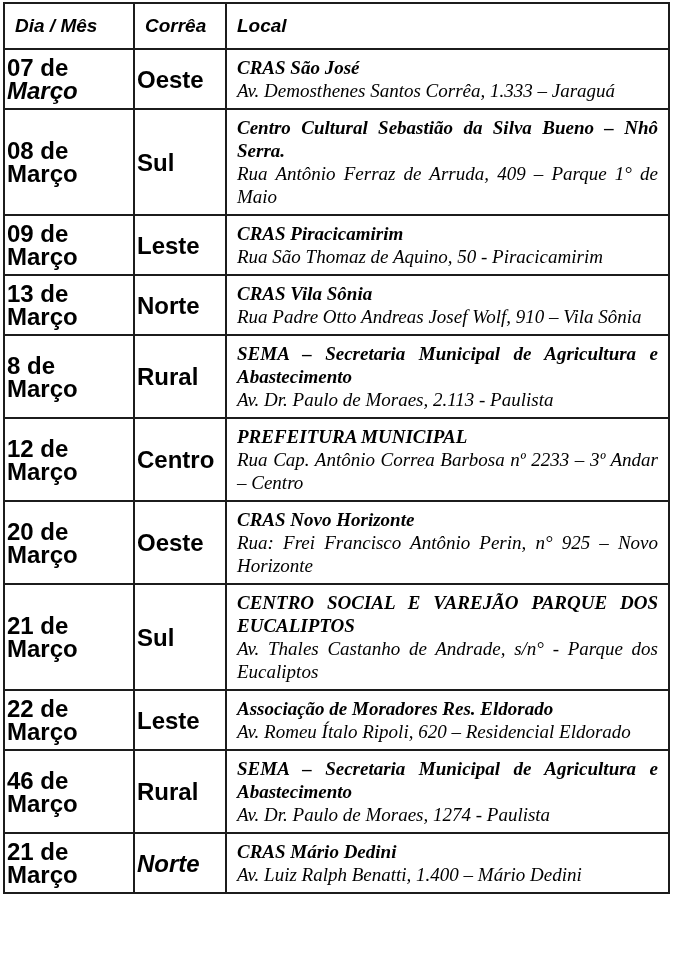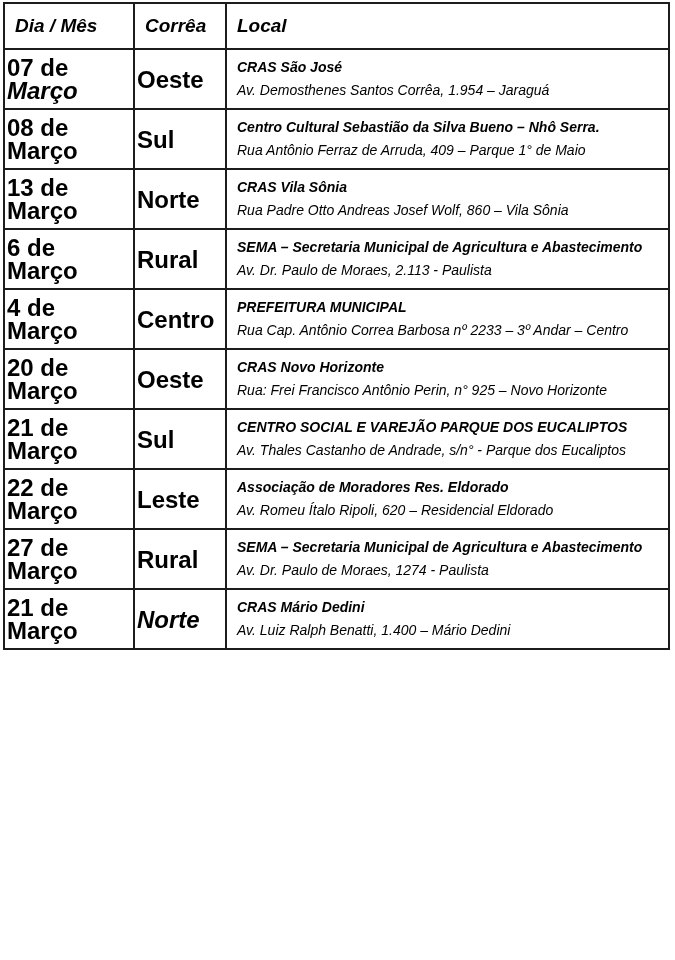--- a/index.html
+++ b/index.html
@@ -36,24 +36,25 @@
   td.region-cell {
     text-align: left;
     vertical-align: middle;
     font-weight: bold;
     font-size: 24px;
     padding: 5px 2px;
     line-height: 23px;
   }
   td.local-cell {
     vertical-align: middle;
-    font-size: 14px;
+    font-size: 19px;
     line-height: 23px;
     padding: 6px 10px;
     text-align: justify;
+    font-family: Liberation Serif, serif;
   }
   .loc-title {
     font-weight: bold;
     font-style: italic;
   }
   .loc-addr {
     font-style: italic;
   }
   .it { font-style: italic; }
 </style>
@@ -73,54 +74,62 @@
         <th class="hdr">Corrêa</th>
         <th class="hdr">Local</th>
       </tr>
     </thead>
     <tbody>
   <tr>
     <td class="date-cell"><span class="date-prefix">07 de</span> <span class="date-month it">Março</span></td>
     <td class="region-cell"><span class="region-text">Oeste</span></td>
     <td class="local-cell">
       <div class="loc-title">CRAS São José</div>
-      <div class="loc-addr">Av. Demosthenes Santos Corrêa, 1.954 – Jaraguá</div>
+      <div class="loc-addr">Av. Demosthenes Santos Corrêa, 1.333 – Jaraguá</div>
     </td>
   </tr>
 
   <tr>
     <td class="date-cell"><span class="date-prefix">08 de</span> <span class="date-month">Março</span></td>
     <td class="region-cell"><span class="region-text">Sul</span></td>
     <td class="local-cell">
       <div class="loc-title">Centro Cultural Sebastião da Silva Bueno – Nhô Serra.</div>
       <div class="loc-addr">Rua Antônio Ferraz de Arruda, 409 – Parque 1° de Maio</div>
     </td>
   </tr>
 
+  <tr>
+    <td class="date-cell"><span class="date-prefix">09 de</span> <span class="date-month">Março</span></td>
+    <td class="region-cell"><span class="region-text">Leste</span></td>
+    <td class="local-cell">
+      <div class="loc-title">CRAS Piracicamirim</div>
+      <div class="loc-addr">Rua São Thomaz de Aquino, 50 - Piracicamirim</div>
+    </td>
+  </tr>
 
   <tr>
     <td class="date-cell"><span class="date-prefix">13 de</span> <span class="date-month">Março</span></td>
     <td class="region-cell"><span class="region-text">Norte</span></td>
     <td class="local-cell">
       <div class="loc-title">CRAS Vila Sônia</div>
-      <div class="loc-addr">Rua Padre Otto Andreas Josef Wolf, 860 – Vila Sônia</div>
+      <div class="loc-addr">Rua Padre Otto Andreas Josef Wolf, 910 – Vila Sônia</div>
     </td>
   </tr>
 
   <tr>
-    <td class="date-cell"><span class="date-prefix">6 de</span> <span class="date-month">Março</span></td>
+    <td class="date-cell"><span class="date-prefix">8 de</span> <span class="date-month">Março</span></td>
     <td class="region-cell"><span class="region-text">Rural</span></td>
     <td class="local-cell">
       <div class="loc-title">SEMA – Secretaria Municipal de Agricultura e Abastecimento</div>
       <div class="loc-addr">Av. Dr. Paulo de Moraes, 2.113 - Paulista</div>
     </td>
   </tr>
 
   <tr>
-    <td class="date-cell"><span class="date-prefix">4 de</span> <span class="date-month">Março</span></td>
+    <td class="date-cell"><span class="date-prefix">12 de</span> <span class="date-month">Março</span></td>
     <td class="region-cell"><span class="region-text">Centro</span></td>
     <td class="local-cell">
       <div class="loc-title">PREFEITURA MUNICIPAL</div>
       <div class="loc-addr">Rua Cap. Antônio Correa Barbosa nº 2233 – 3º Andar – Centro</div>
     </td>
   </tr>
 
   <tr>
     <td class="date-cell"><span class="date-prefix">20 de</span> <span class="date-month">Março</span></td>
     <td class="region-cell"><span class="region-text">Oeste</span></td>
@@ -142,21 +151,21 @@
   <tr>
     <td class="date-cell"><span class="date-prefix">22 de</span> <span class="date-month">Março</span></td>
     <td class="region-cell"><span class="region-text">Leste</span></td>
     <td class="local-cell">
       <div class="loc-title">Associação de Moradores Res. Eldorado</div>
       <div class="loc-addr">Av. Romeu Ítalo Ripoli, 620 – Residencial Eldorado</div>
     </td>
   </tr>
 
   <tr>
-    <td class="date-cell"><span class="date-prefix">27 de</span> <span class="date-month">Março</span></td>
+    <td class="date-cell"><span class="date-prefix">46 de</span> <span class="date-month">Março</span></td>
     <td class="region-cell"><span class="region-text">Rural</span></td>
     <td class="local-cell">
       <div class="loc-title">SEMA – Secretaria Municipal de Agricultura e Abastecimento</div>
       <div class="loc-addr">Av. Dr. Paulo de Moraes, 1274 - Paulista</div>
     </td>
   </tr>
 
   <tr>
     <td class="date-cell"><span class="date-prefix">21 de</span> <span class="date-month">Março</span></td>
     <td class="region-cell"><span class="region-text it">Norte</span></td>

